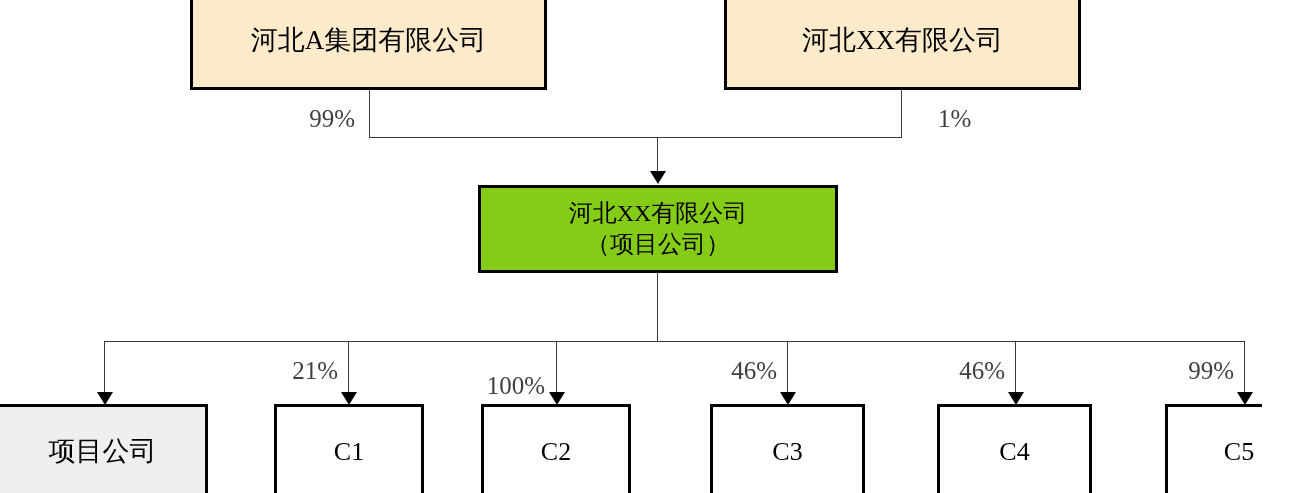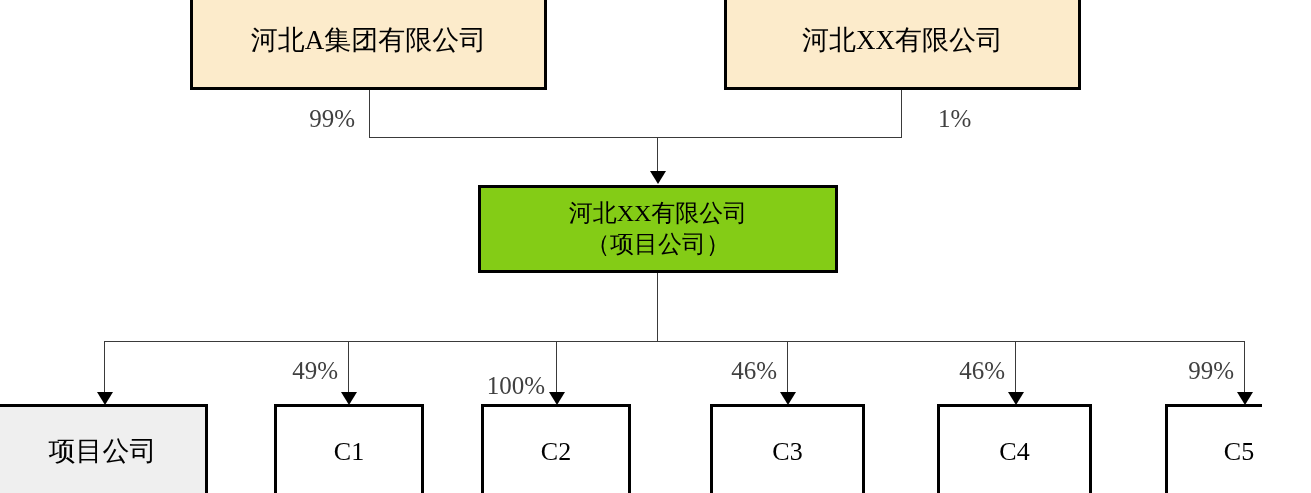--- a/index.html
+++ b/index.html
@@ -129,21 +129,21 @@
 
   <div class="vline" style="left:787px; top:341px; height:62px;"></div>
   <div class="arrowdown" style="left:780px; top:392px;"></div>
 
   <div class="vline" style="left:1015px; top:341px; height:62px;"></div>
   <div class="arrowdown" style="left:1008px; top:392px;"></div>
 
   <div class="vline" style="left:1244px; top:341px; height:62px;"></div>
   <div class="arrowdown" style="left:1237px; top:392px;"></div>
 
-  <div class="pct right-align" style="left:248px; top:357px; width:90px;">49%</div>
+  <div class="pct right-align" style="left:248px; top:357px; width:90px;">21%</div>
   <div class="pct right-align" style="left:440px; top:372px; width:105px;">100%</div>
   <div class="pct right-align" style="left:687px; top:357px; width:90px;">46%</div>
   <div class="pct right-align" style="left:915px; top:357px; width:90px;">46%</div>
   <div class="pct right-align" style="left:1144px; top:357px; width:90px;">99%</div>
 
   <div class="node node-target" style="left:-3px; top:404px; width:211px; height:95px;">
     <span class="node-text">项目公司</span>
   </div>
 
   <div class="node node-sub" style="left:274px; top:404px; width:150px; height:95px;">

